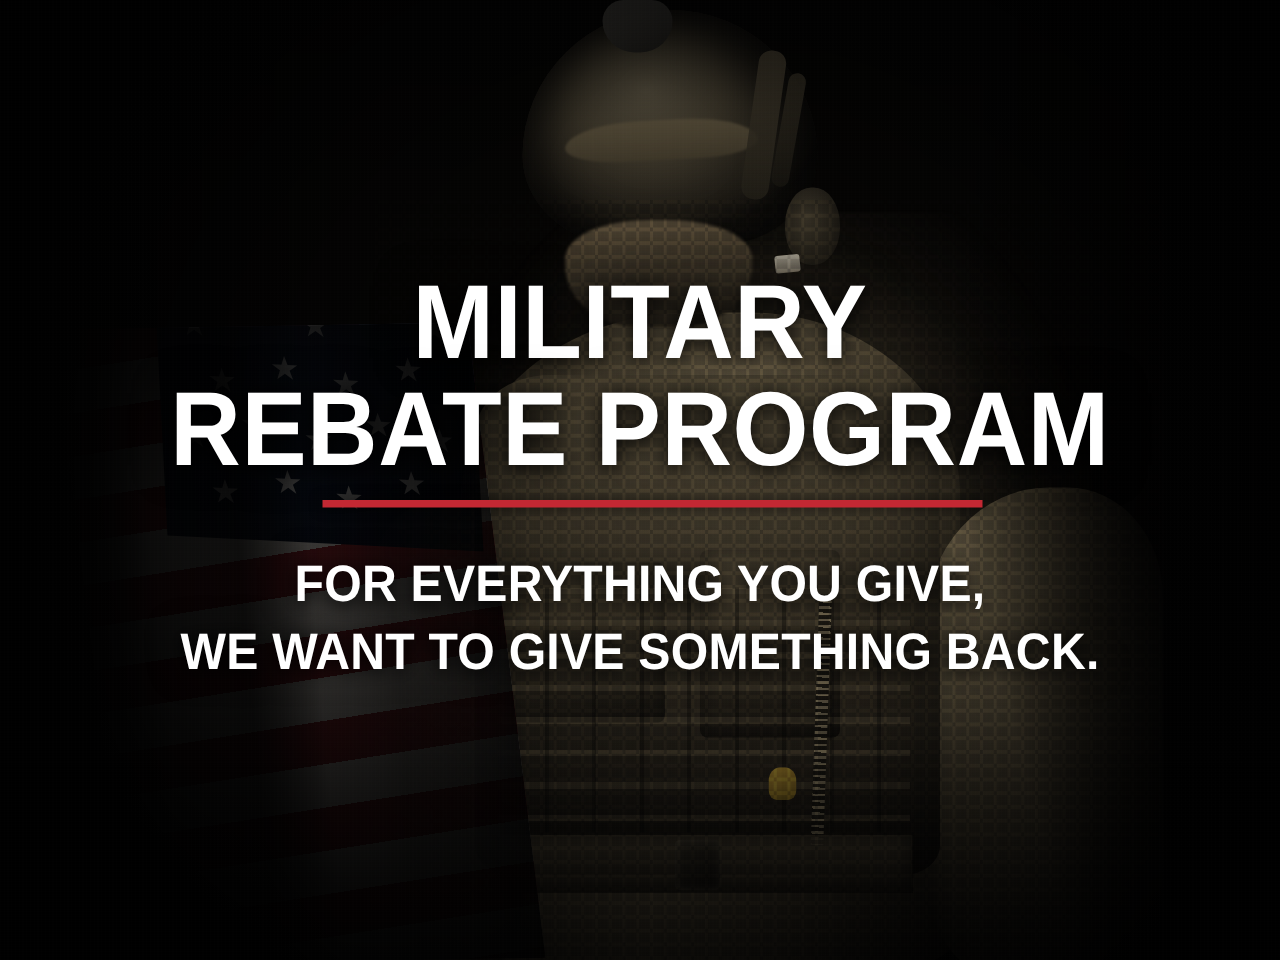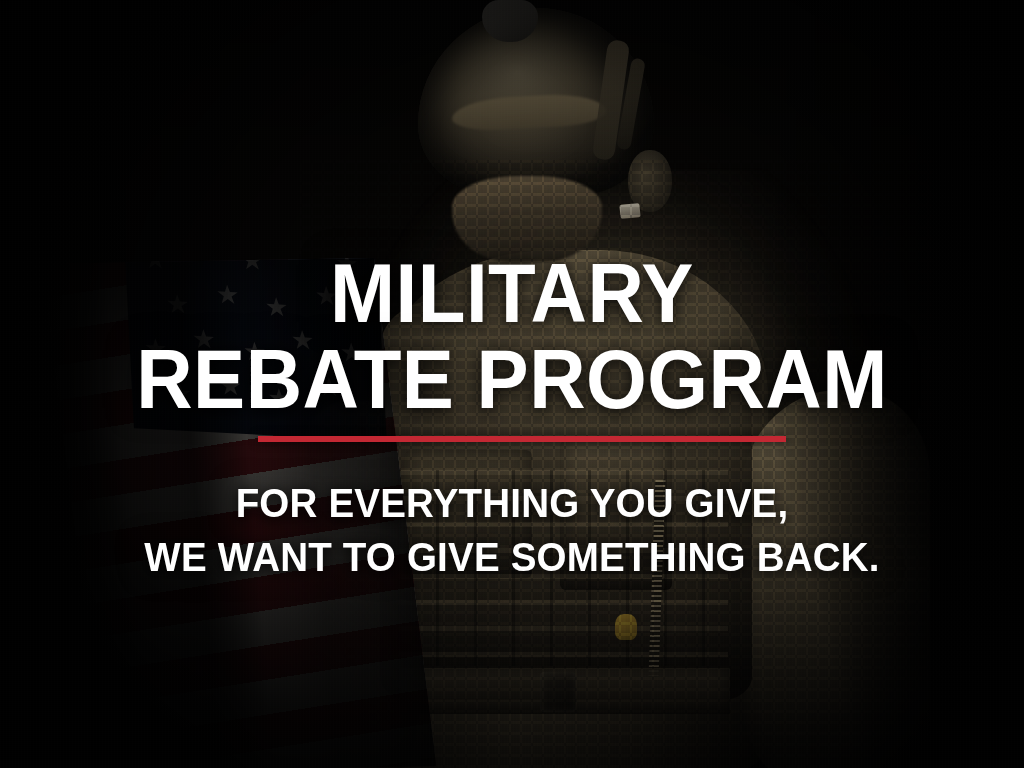--- a/index.html
+++ b/index.html
@@ -234,21 +234,20 @@
       repeating-linear-gradient(0deg, rgba(255,255,255,.06) 0 1px, rgba(0,0,0,0) 1px 2px),
       repeating-linear-gradient(90deg, rgba(255,255,255,.05) 0 1px, rgba(0,0,0,0) 1px 3px);
   }
 
   
   .overlay {
     position:absolute; inset:0;
     display:flex; flex-direction:column;
     align-items:center;
     z-index:30;
-    margin-top:36px;
   }
   .headline {
     color:#ffffff;
     font-weight:bold;
     text-align:center;
     letter-spacing:.5px;
     line-height:.98;
     text-shadow:0 2px 14px rgba(0,0,0,.85), 0 0 34px rgba(0,0,0,.6);
     font-family:"Liberation Sans", sans-serif;
   }

